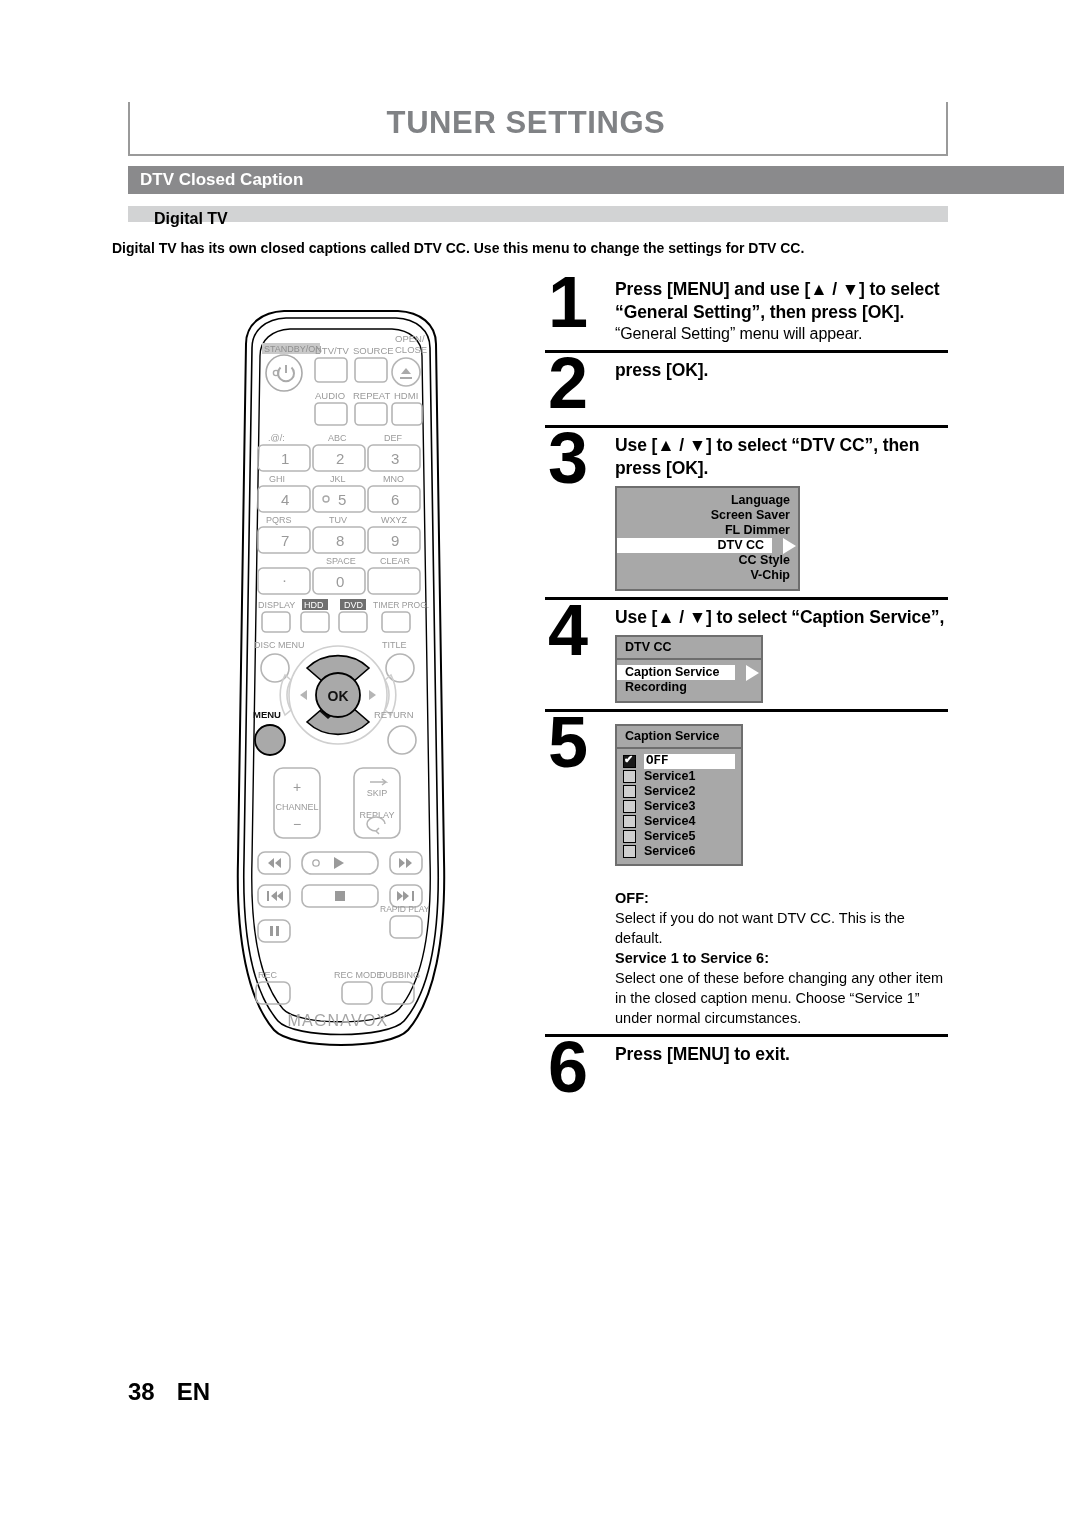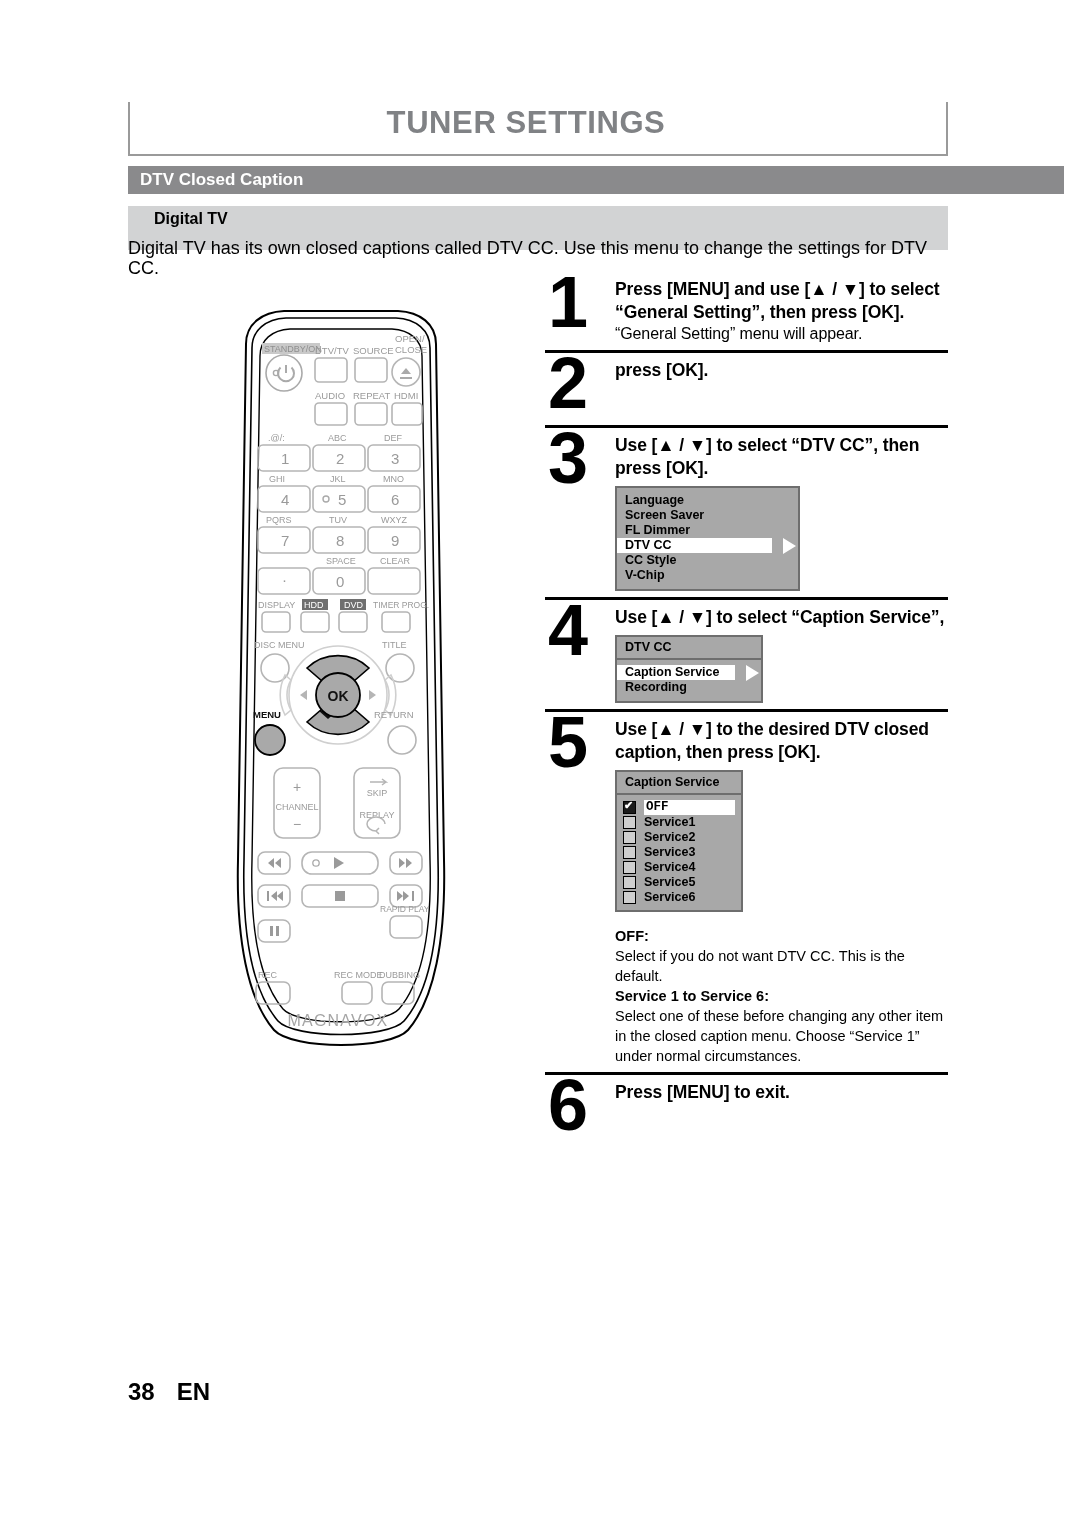--- a/index.html
+++ b/index.html
@@ -53,38 +53,39 @@
     line-height: 28px;
     padding-left: 12px;
     box-sizing: border-box;
   }
 
   .subsection-bar {
     position: absolute;
     left: 128px;
     top: 206px;
     width: 820px;
-    height: 44px;
+    height: 16px;
     background: #d2d3d4;
     color: #000000;
     font-size: 16px;
     font-weight: bold;
     line-height: 26px;
     padding-left: 26px;
     box-sizing: border-box;
   }
 
   .intro-text {
     position: absolute;
-    left: 128px;
+    left: 112px;
     top: 238px;
     width: 820px;
-    font-size: 18px;
+    font-size: 14px;
     line-height: 20px;
     color: #000;
+    font-weight: bold;
   }
 
   
   .steps {
     position: absolute;
     left: 540px;
     top: 272px;
     width: 410px;
   }
   .step {
@@ -159,21 +160,21 @@
   }
   .osd-arrow {
     position: absolute;
     right: -24px;
     top: 0px;
     width: 0; height: 0;
     border-left: 13px solid #ffffff;
     border-top: 8px solid transparent;
     border-bottom: 8px solid transparent;
   }
-  .osd-3 { width: 185px; }
+  .osd-3 { width: 185px; text-align: right; }
   .osd-4 { width: 148px; padding: 0 0 6px 0; }
   .osd-5 { width: 128px; padding: 0 0 5px 0; }
 
   .cb-row {
     display: flex;
     align-items: center;
     padding: 0 6px;
     line-height: 15px;
     position: relative;
   }
@@ -202,21 +203,21 @@
     content: "✔";
     position: absolute;
     left: 0px; top: -3px;
     font-size: 11px;
     color: #fff;
     z-index: 2;
     line-height: 13px;
   }
 
   .note-block {
-    margin-top: 14px;
+    margin-top: 22px;
     font-size: 14.5px;
     line-height: 20px;
   }
 
   
   .remote-wrap {
     position: absolute;
     left: 222px;
     top: 300px;
     width: 236px;
@@ -455,24 +456,20 @@
           <div class="osd-row">Recording</div>
         </div>
       </div>
     </div>
   </div>
 
   <div class="step">
     <div class="step-rule"></div>
     <div class="step-body">
       <div class="step-num">5</div>
-      <div class="step-head">
-        <div>Use [▲ / ▼] to the desired DTV closed</div>
-        <div>caption, then press [OK].</div>
-      </div>
 
       <div class="osd osd-5">
         <div class="osd-title">Caption Service</div>
         <div style="padding-top:5px">
           <div class="cb-row sel">
             <span class="cb checked"></span>
             <span class="lbl">OFF</span>
           </div>
           <div class="cb-row">
             <span class="cb"></span>

